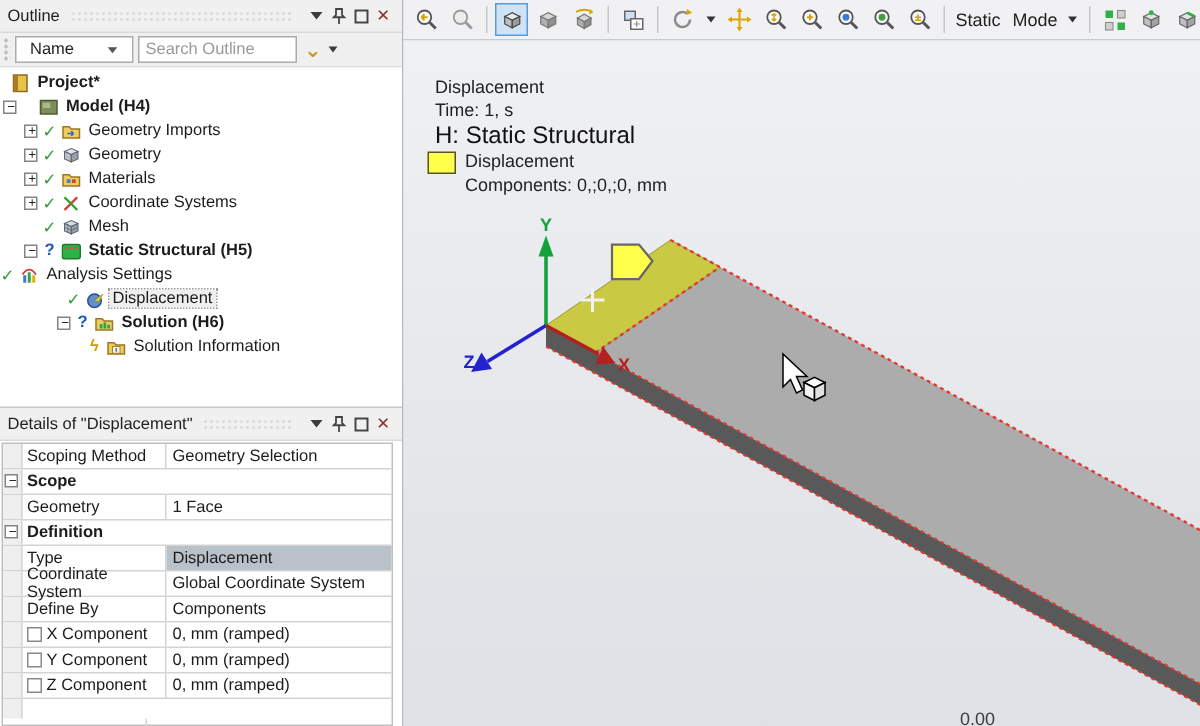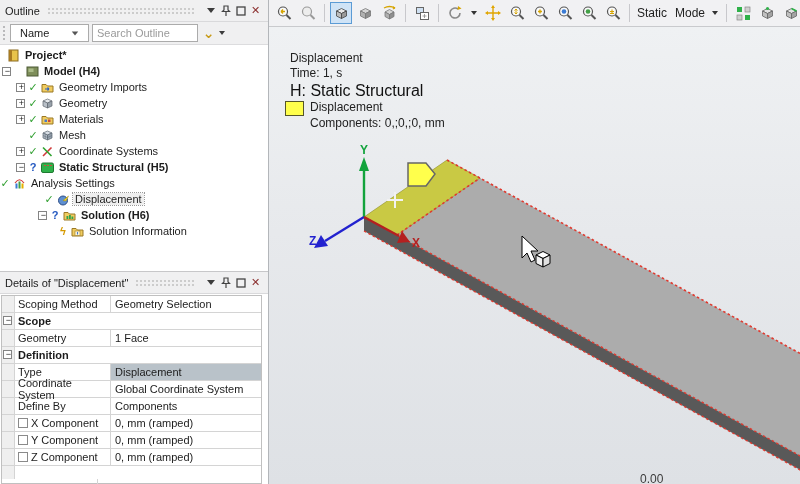--- a/index.html
+++ b/index.html
@@ -176,43 +176,43 @@
             <svg width="13" height="13" viewBox="0 0 13 13">
               <path d="M1 3.5h4l1.5 1.5H12v6H1z" fill="#f0cc60" stroke="#9a7824"></path>
               <rect x="3.5" y="6.5" width="2.5" height="2.5" fill="#4a7bc8"></rect>
               <rect x="7" y="6.5" width="2.5" height="2.5" fill="#c94a3a"></rect>
             </svg>
           </span>
         <span class="lbl">Materials</span>
       </div>
 
       <div class="tree-row" style="padding-left:16px">
+        <span class="exp plus"></span>
+        <span class="st check"></span>
+        <span class="ti">
+            <svg width="13" height="13" viewBox="0 0 13 13">
+              <line x1="2" y1="11" x2="10.5" y2="2.5" stroke="#d03a3a" stroke-width="1.6"></line>
+              <line x1="2" y1="2.5" x2="10.5" y2="11" stroke="#2fa32f" stroke-width="1.6"></line>
+            </svg>
+          </span>
+        <span class="lbl">Coordinate Systems</span>
+      </div>
+
+      <div class="tree-row" style="padding-left:16px">
         <span class="spacer9"></span>
         <span class="st check"></span>
         <span class="ti">
             <svg width="13" height="13" viewBox="0 0 13 13">
               <polygon points="2,4 6.5,2 11,4 6.5,6" fill="#d7dde4" stroke="#5a6570" stroke-width="0.7"></polygon>
               <polygon points="2,4 6.5,6 6.5,11 2,9" fill="#b3bdc7" stroke="#5a6570" stroke-width="0.7"></polygon>
               <polygon points="6.5,6 11,4 11,9 6.5,11" fill="#94a0ac" stroke="#5a6570" stroke-width="0.7"></polygon>
               <path d="M2 6.5l4.5 2M6.5 8.5 11 6.5M4.2 5v5" stroke="#5a6570" stroke-width="0.5" fill="none"></path>
             </svg>
           </span>
         <span class="lbl">Mesh</span>
-      </div>
-
-      <div class="tree-row" style="padding-left:16px">
-        <span class="exp plus"></span>
-        <span class="st check"></span>
-        <span class="ti">
-            <svg width="13" height="13" viewBox="0 0 13 13">
-              <line x1="2" y1="11" x2="10.5" y2="2.5" stroke="#d03a3a" stroke-width="1.6"></line>
-              <line x1="2" y1="2.5" x2="10.5" y2="11" stroke="#2fa32f" stroke-width="1.6"></line>
-            </svg>
-          </span>
-        <span class="lbl">Coordinate Systems</span>
       </div>
 
       <div class="tree-row bold" style="padding-left:16px">
         <span class="exp minus"></span>
         <span class="st question"></span>
         <span class="ti">
             <svg width="13" height="13" viewBox="0 0 13 13">
               <rect x="0.5" y="2" width="12" height="9.5" rx="1.5" fill="#2fb14a" stroke="#1e7a30"></rect>
               <path d="M3 4.5h2M6 4.5h2M9 4.5h2" stroke="#c8503c" stroke-width="1.2"></path>
             </svg>

